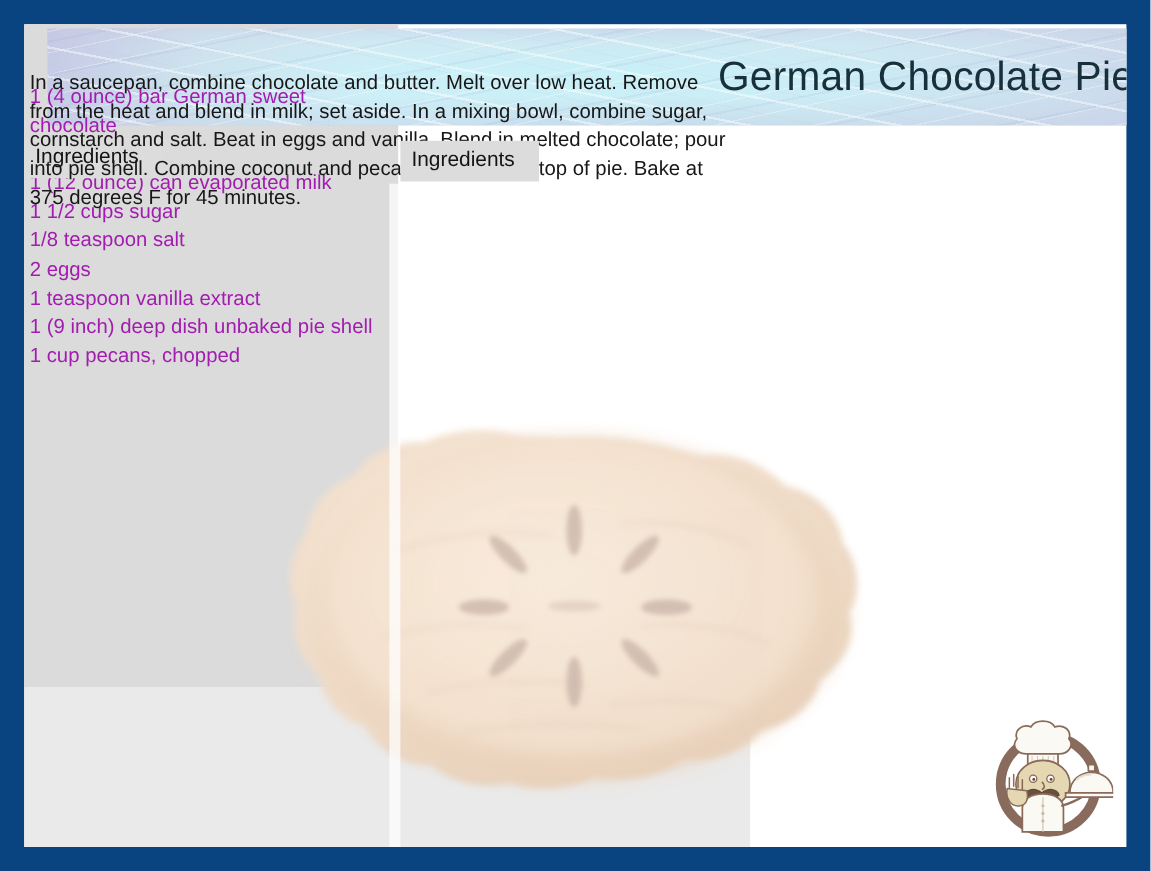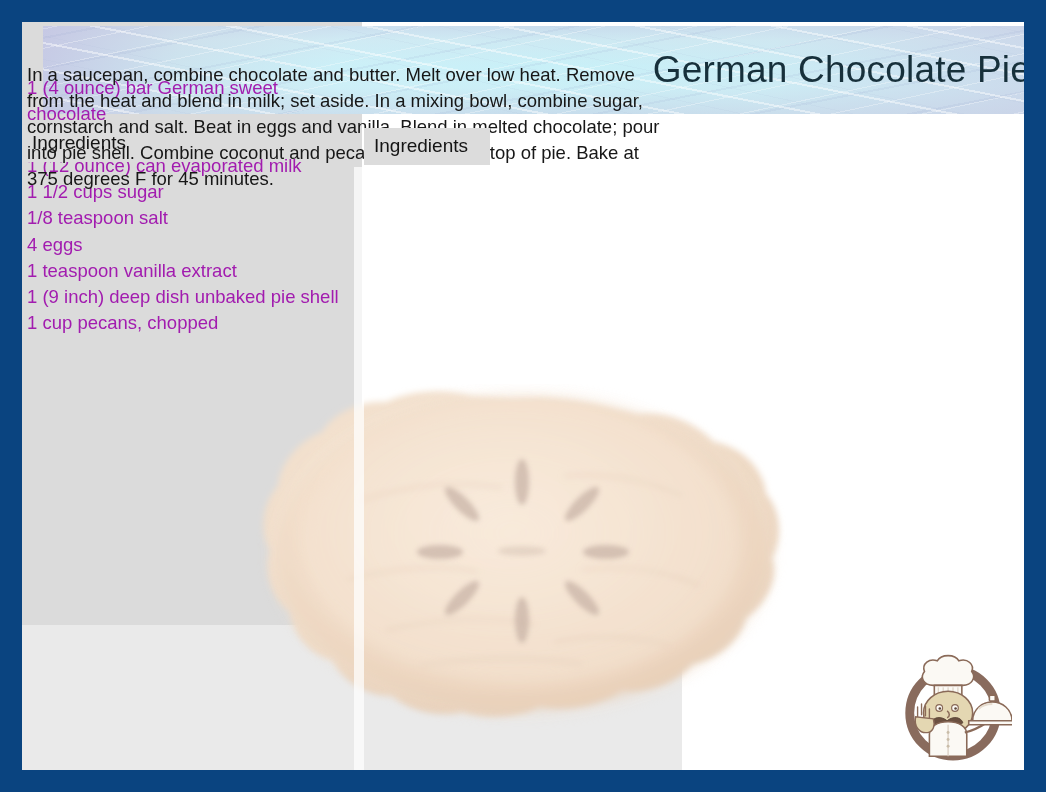--- a/index.html
+++ b/index.html
@@ -146,21 +146,21 @@
       <div id="banner-title">German Chocolate Pie</div>
     </div>
 
     <div id="ing-panel">
       <ul id="ing-list">
         <li>1 (4 ounce) bar German sweet chocolate</li>
         <li>1/4 cup butter</li>
         <li>1 (12 ounce) can evaporated milk</li>
         <li>1 1/2 cups sugar</li>
         <li>1/8 teaspoon salt</li>
-        <li>4 eggs</li>
+        <li>2 eggs</li>
         <li>1 teaspoon vanilla extract</li>
         <li>1 (9 inch) deep dish unbaked pie shell</li>
         <li>1 cup pecans, chopped</li>
       </ul>
     </div>
     <div id="ing-head" class="tab-head">Ingredients</div>
 
     <div id="dir-panel">
       <p id="dir-text">In a saucepan, combine chocolate and butter. Melt over low heat. Remove from the heat and blend in milk; set aside. In a mixing bowl, combine sugar, cornstarch and salt. Beat in eggs and vanilla. Blend in melted chocolate; pour into pie shell. Combine coconut and pecans; sprinkle on top of pie. Bake at 375 degrees F for 45 minutes.</p>
     </div>

